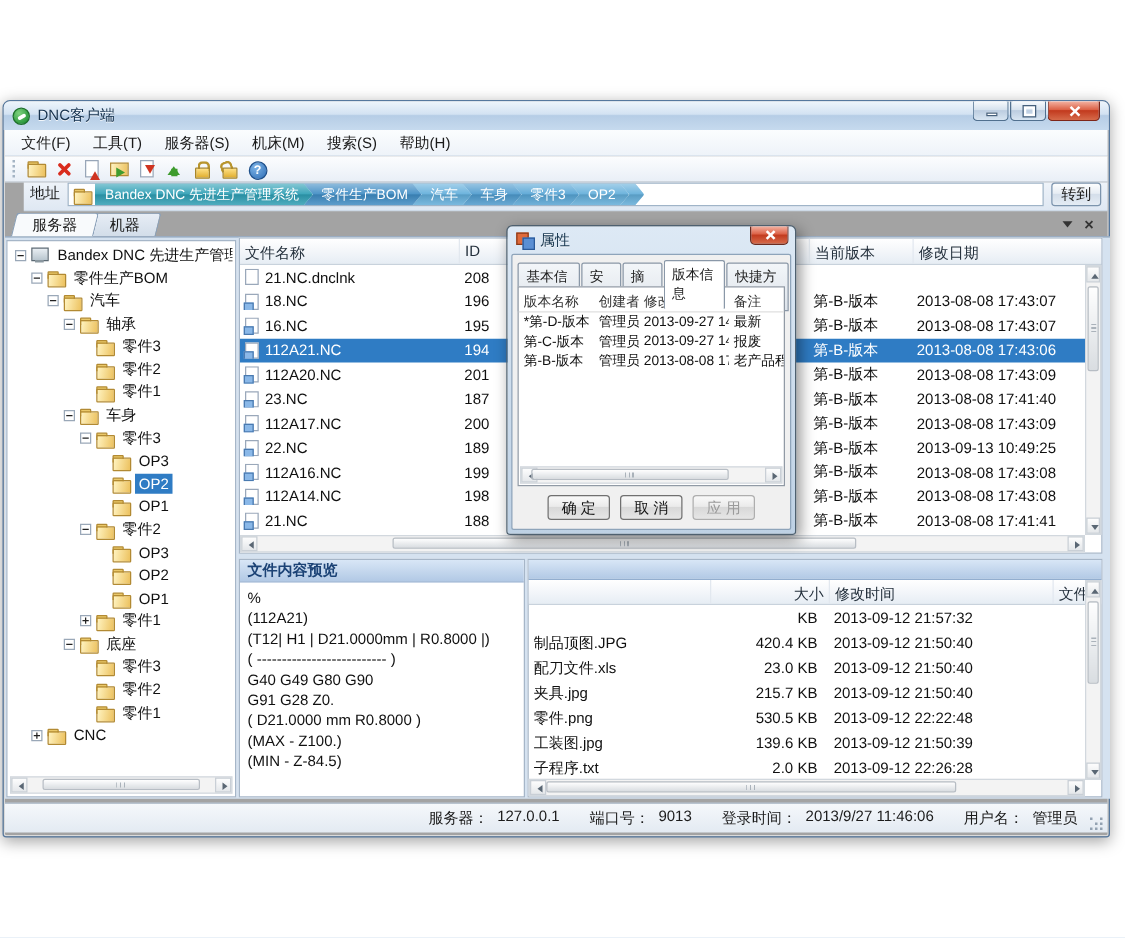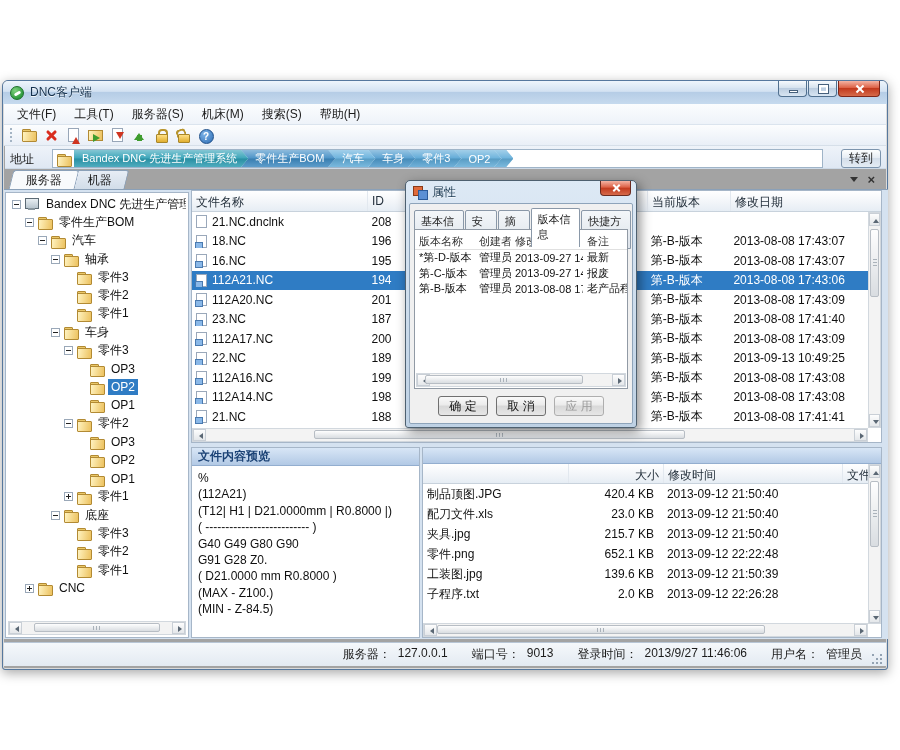--- a/index.html
+++ b/index.html
@@ -60,22 +60,22 @@
     border-bottom:7px solid #3e9c2e;}
   .ico-upload::after{content:"";position:absolute;left:6px;top:8px;width:5px;height:6px;background:#3e9c2e;}
   .ico-lock::before,.ico-unlock::before{content:"";position:absolute;left:5px;top:2px;width:6px;height:6px;
     border:2px solid #b8952e;border-bottom:none;border-radius:4px 4px 0 0;}
   .ico-lock::after,.ico-unlock::after{content:"";position:absolute;left:3px;top:7px;width:10px;height:7px;
     background:linear-gradient(#ffe084,#e0ae2f);border:1px solid #a8862a;border-radius:1px;}
   .ico-unlock::before{transform:translateX(-4px) rotate(-18deg);}
   .ico-help::before{content:"?";position:absolute;left:2px;top:2px;width:13px;height:13px;border-radius:50%;
     background:radial-gradient(circle at 35% 30%,#7db4e8,#2d6cb4);color:#fff;font-size:10px;font-weight:bold;
     text-align:center;line-height:13px;border:1px solid #1d4f8a;}
-  .addressbar{position:absolute;left:2px;right:1px;top:65px;height:23px;display:flex;align-items:flex-end;
-    background:linear-gradient(#eef3f9,#dfe8f3);padding:0 5px;gap:18px;border-bottom:1px solid #cdd9e6;}
+  .addressbar{position:absolute;left:16px;right:1px;top:65px;height:23px;display:flex;align-items:flex-start;
+    background:linear-gradient(#eef3f9,#dfe8f3);padding:0 5px;gap:6px;border-bottom:1px solid #cdd9e6;}
   .addr-label{font-size:12px;color:#1b1b1b;flex:none;}
   .crumb-box{flex:1;height:19px;background:#fff;border:1px solid #9fb4c8;display:flex;align-items:center;
     overflow:hidden;padding-left:3px;}
   .addr-folder{flex:none;margin-right:2px;}
   .fold{width:16px;height:14px;position:relative;flex:none;}
   .crumb{height:19px;display:flex;align-items:center;color:#fff;font-size:11px;position:relative;
     padding:0 11px 0 15px;margin-left:-8px;
     clip-path:polygon(0 0,calc(100% - 8px) 0,100% 50%,calc(100% - 8px) 100%,0 100%,8px 50%);}
   .crumb.first{margin-left:0;padding-left:8px;
     clip-path:polygon(0 0,calc(100% - 8px) 0,100% 50%,calc(100% - 8px) 100%,0 100%);}
@@ -613,40 +613,46 @@
     <div class="related">
       <div class="rl-band"></div>
       <div class="list-header">
         <div class="lh-cell r-name"></div>
         <div class="lh-cell r-size">大小</div>
         <div class="lh-cell r-time">修改时间</div>
         <div class="lh-cell r-file">文件(&amp;I</div>
       </div>
       <div class="rl-rows">
           <div class="rl-row">
+            <div class="r-name"></div>
+            <div class="r-size">KB</div>
+            <div class="r-time">2013-09-12 21:57:32</div>
+            <div class="r-file"></div>
+          </div>
+          <div class="rl-row">
             <div class="r-name">制品顶图.JPG</div>
             <div class="r-size">420.4 KB</div>
             <div class="r-time">2013-09-12 21:50:40</div>
             <div class="r-file"></div>
           </div>
           <div class="rl-row">
             <div class="r-name">配刀文件.xls</div>
             <div class="r-size">23.0 KB</div>
             <div class="r-time">2013-09-12 21:50:40</div>
             <div class="r-file"></div>
           </div>
           <div class="rl-row">
             <div class="r-name">夹具.jpg</div>
             <div class="r-size">215.7 KB</div>
             <div class="r-time">2013-09-12 21:50:40</div>
             <div class="r-file"></div>
           </div>
           <div class="rl-row">
             <div class="r-name">零件.png</div>
-            <div class="r-size">652.1 KB</div>
+            <div class="r-size">530.5 KB</div>
             <div class="r-time">2013-09-12 22:22:48</div>
             <div class="r-file"></div>
           </div>
           <div class="rl-row">
             <div class="r-name">工装图.jpg</div>
             <div class="r-size">139.6 KB</div>
             <div class="r-time">2013-09-12 21:50:39</div>
             <div class="r-file"></div>
           </div>
           <div class="rl-row">

